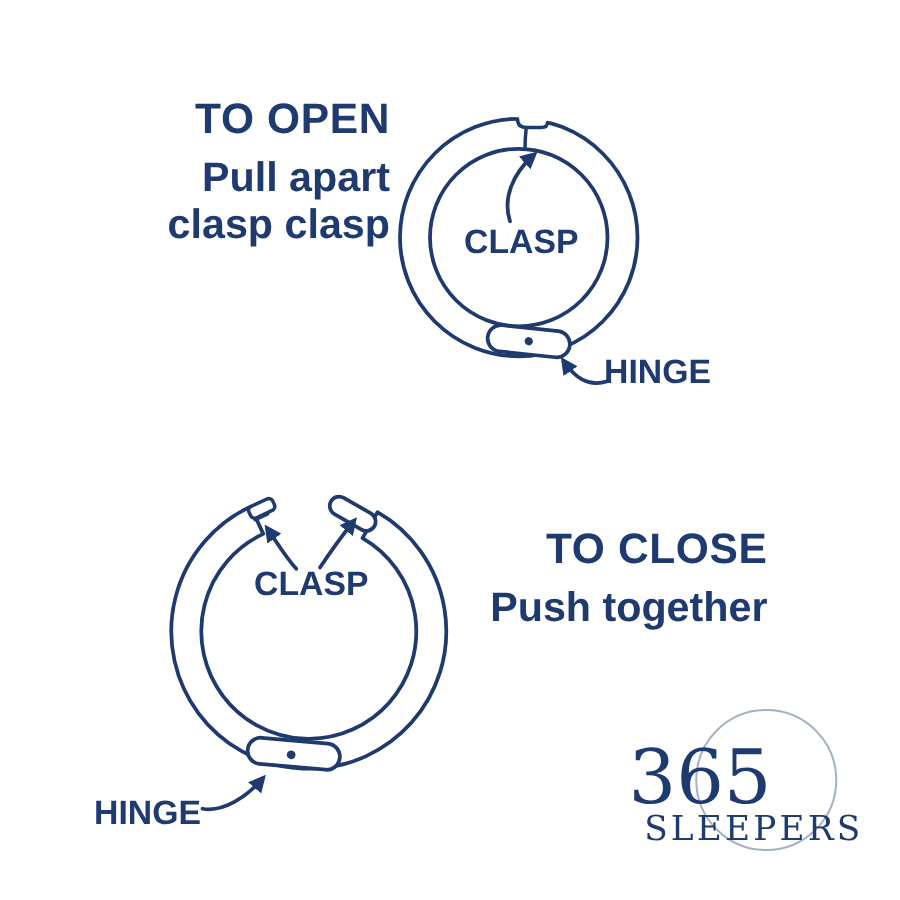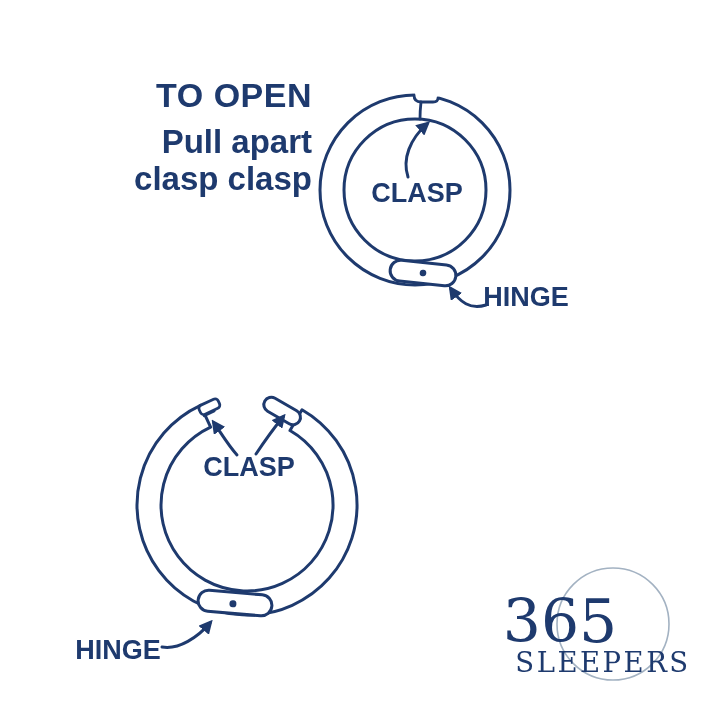--- a/index.html
+++ b/index.html
@@ -95,20 +95,24 @@
     </g>
 
     <path d="M 182,85 C 173,75 166,63 159,53" fill="none" stroke="currentColor" stroke-width="3" stroke-linecap="round" marker-end="url(#arrowhead)"></path>
     <path d="M 201,84 C 209,72 219,58 228,47" fill="none" stroke="currentColor" stroke-width="3" stroke-linecap="round" marker-end="url(#arrowhead)"></path>
     <text x="194" y="106" text-anchor="middle" font-size="27" font-weight="bold">CLASP</text>
 
     <path d="M 107,277 C 124,280 143,267 155,253" fill="none" stroke="currentColor" stroke-width="3" stroke-linecap="round" marker-end="url(#arrowhead)"></path>
     <text x="63" y="289" text-anchor="middle" font-size="27" font-weight="bold">HINGE</text>
   </svg>
 
+  <div class="text-block" id="close-text">
+    <h2>TO CLOSE</h2>
+    <p>Push together</p>
+  </div>
 
   <svg style="left:498px;top:558px;" width="212" height="150" viewBox="0 0 212 150">
     <circle cx="115" cy="66" r="56" fill="none" stroke="var(--logo-gray)" stroke-width="1.6"></circle>
     <text class="logo-text" x="62" y="84" text-anchor="middle" font-size="60">365</text>
     <text class="logo-text" x="105" y="114" text-anchor="middle" font-size="27.5" letter-spacing="2.5">SLEEPERS</text>
   </svg>
 
 </div>
 
 </body></html>

